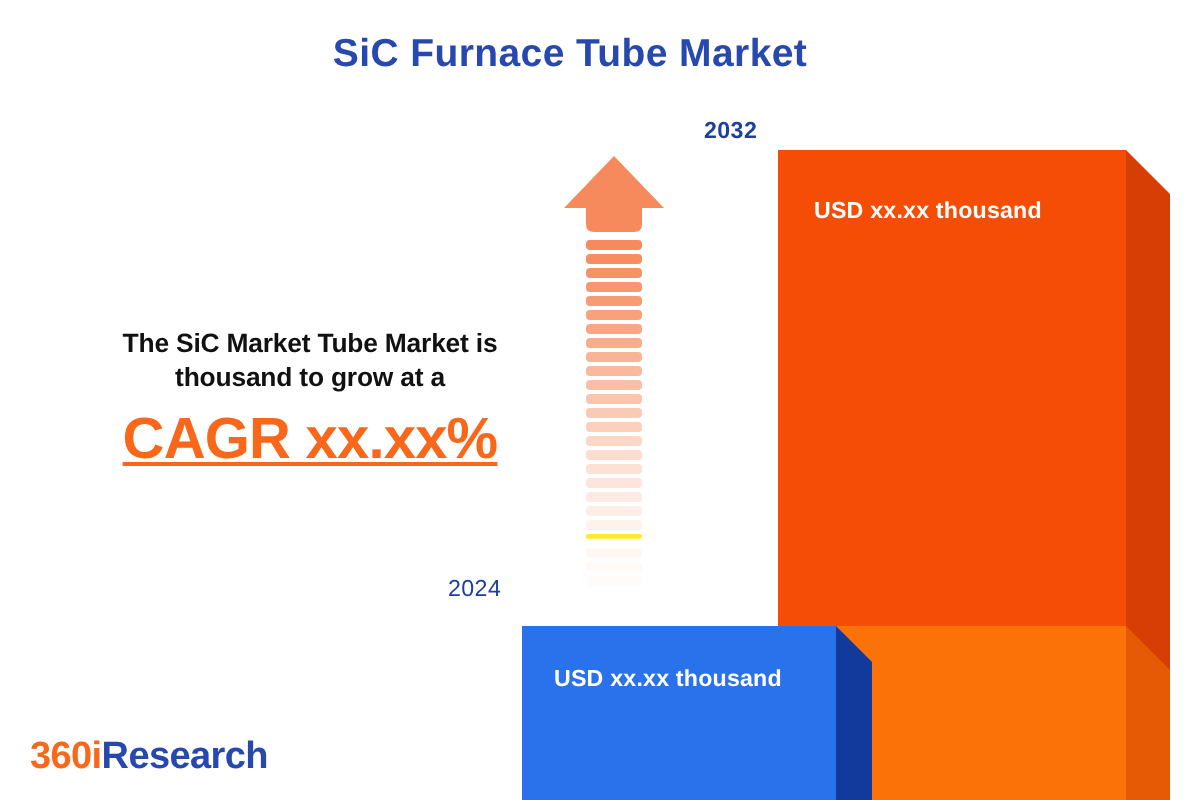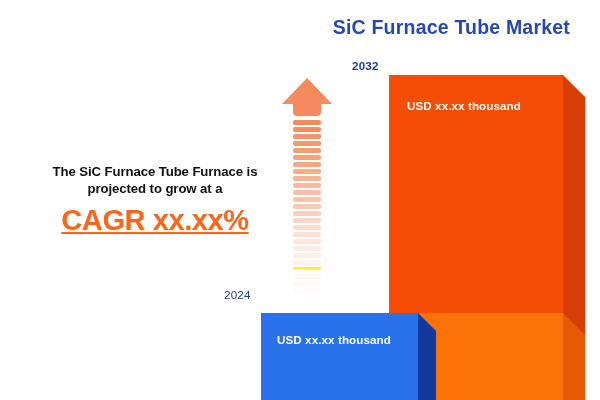--- a/index.html
+++ b/index.html
@@ -16,21 +16,21 @@
     font-family: "Liberation Sans", sans-serif;
     -webkit-font-smoothing: antialiased;
   }
 
   
   #chart-title {
     position: absolute;
     left: 0;
     top: 16px;
     width: 570px;
-    text-align: right;
+    text-align: center;
     font-size: 19.5px;
     font-weight: bold;
     color: #2748ae;
     letter-spacing: 0.2px;
     white-space: nowrap;
   }
 
   
   #cagr-block {
     position: absolute;
@@ -177,22 +177,22 @@
 </style>
 </head>
 <body>
 
 <div id="canvas">
 
   <div id="chart-title">SiC Furnace Tube Market</div>
 
   <div id="cagr-block">
     <div id="cagr-lead">
-      <div>The SiC Furnace Tube Furnace is</div>
-      <div>projected to grow at a</div>
+      <div>The SiC Market Tube Market is</div>
+      <div>thousand to grow at a</div>
     </div>
     <div id="cagr-value">CAGR xx.xx%</div>
   </div>
 
   <div id="growth-arrow">
     <svg width="52" height="222" viewBox="0 0 52 222" xmlns="http://www.w3.org/2000/svg">
 
       <path d="M26 0 L51 26 L40 26 L40 34 Q40 38 36 38 L16 38 Q12 38 12 34 L12 26 L1 26 Z" fill="#f68a5c"></path>
 
       <g fill="#f68a5c">
@@ -245,14 +245,17 @@
     <div id="bar-2024-side">
       <svg width="18" height="87" viewBox="0 0 18 87" xmlns="http://www.w3.org/2000/svg">
         <polygon points="0,0 18,18 18,87 0,87" fill="#123a9c"></polygon>
       </svg>
     </div>
     <div id="bar-2024-front">
       <div id="bar-2024-label">USD xx.xx thousand</div>
     </div>
   </div>
 
+  <div id="brand-logo">
+    <span id="brand-logo-360i">360i</span><span id="brand-logo-research">Research</span>
+  </div>
 
 </div>
 
 </body></html>

